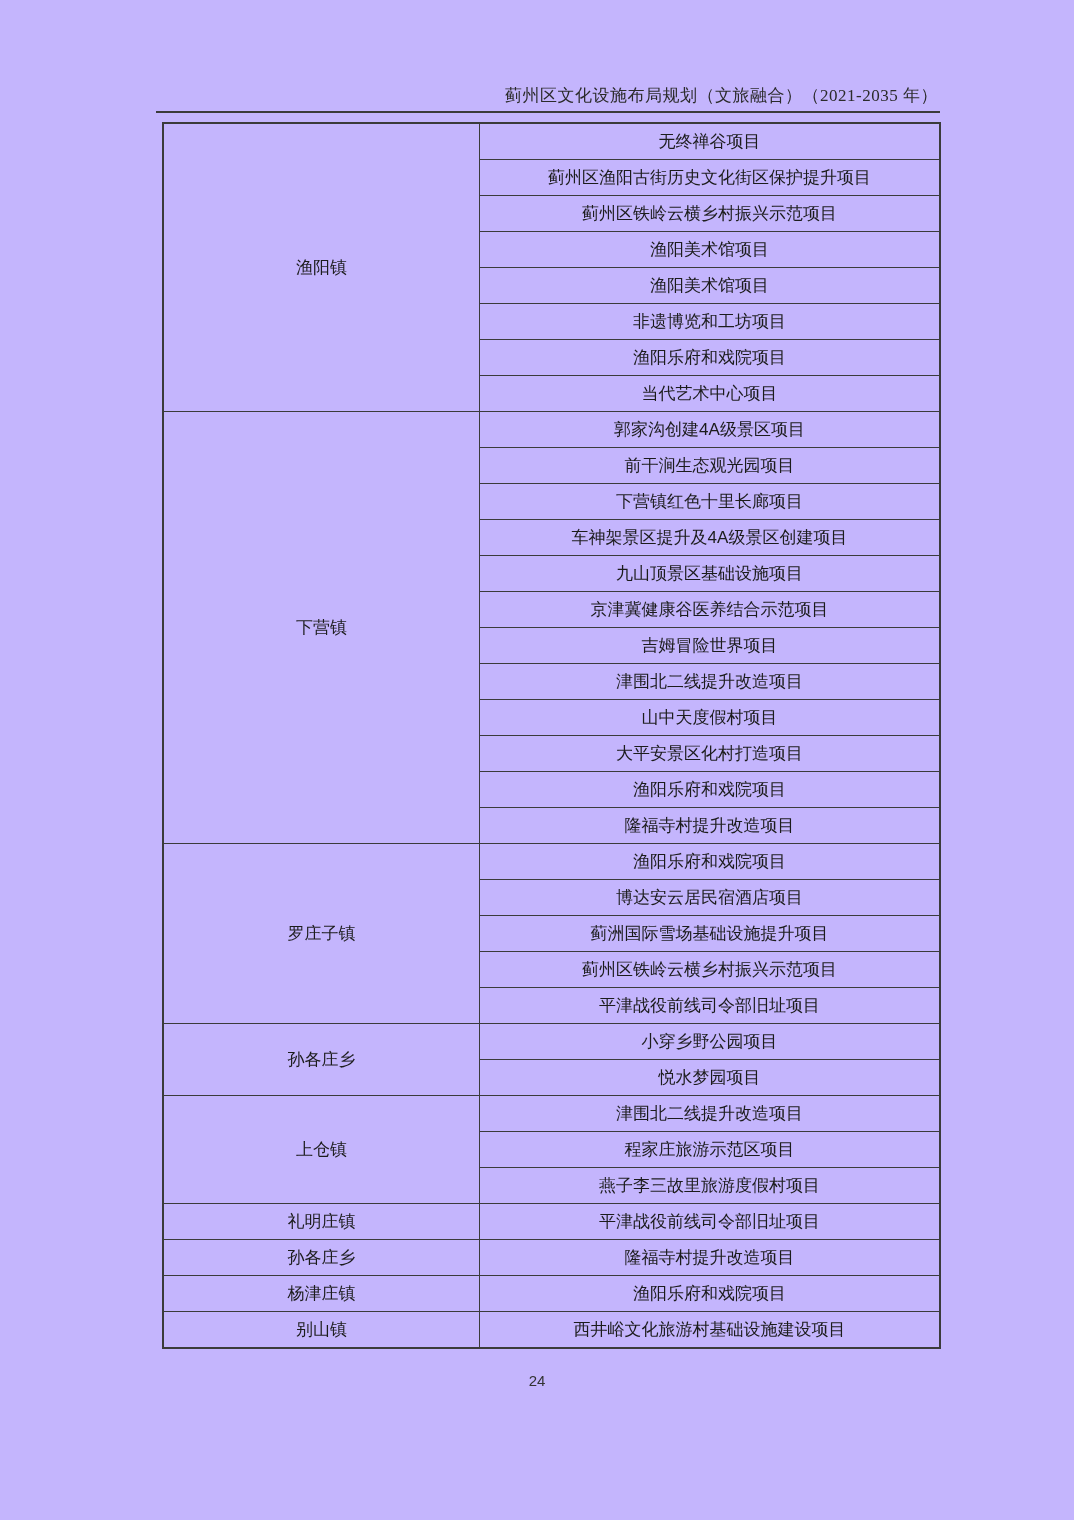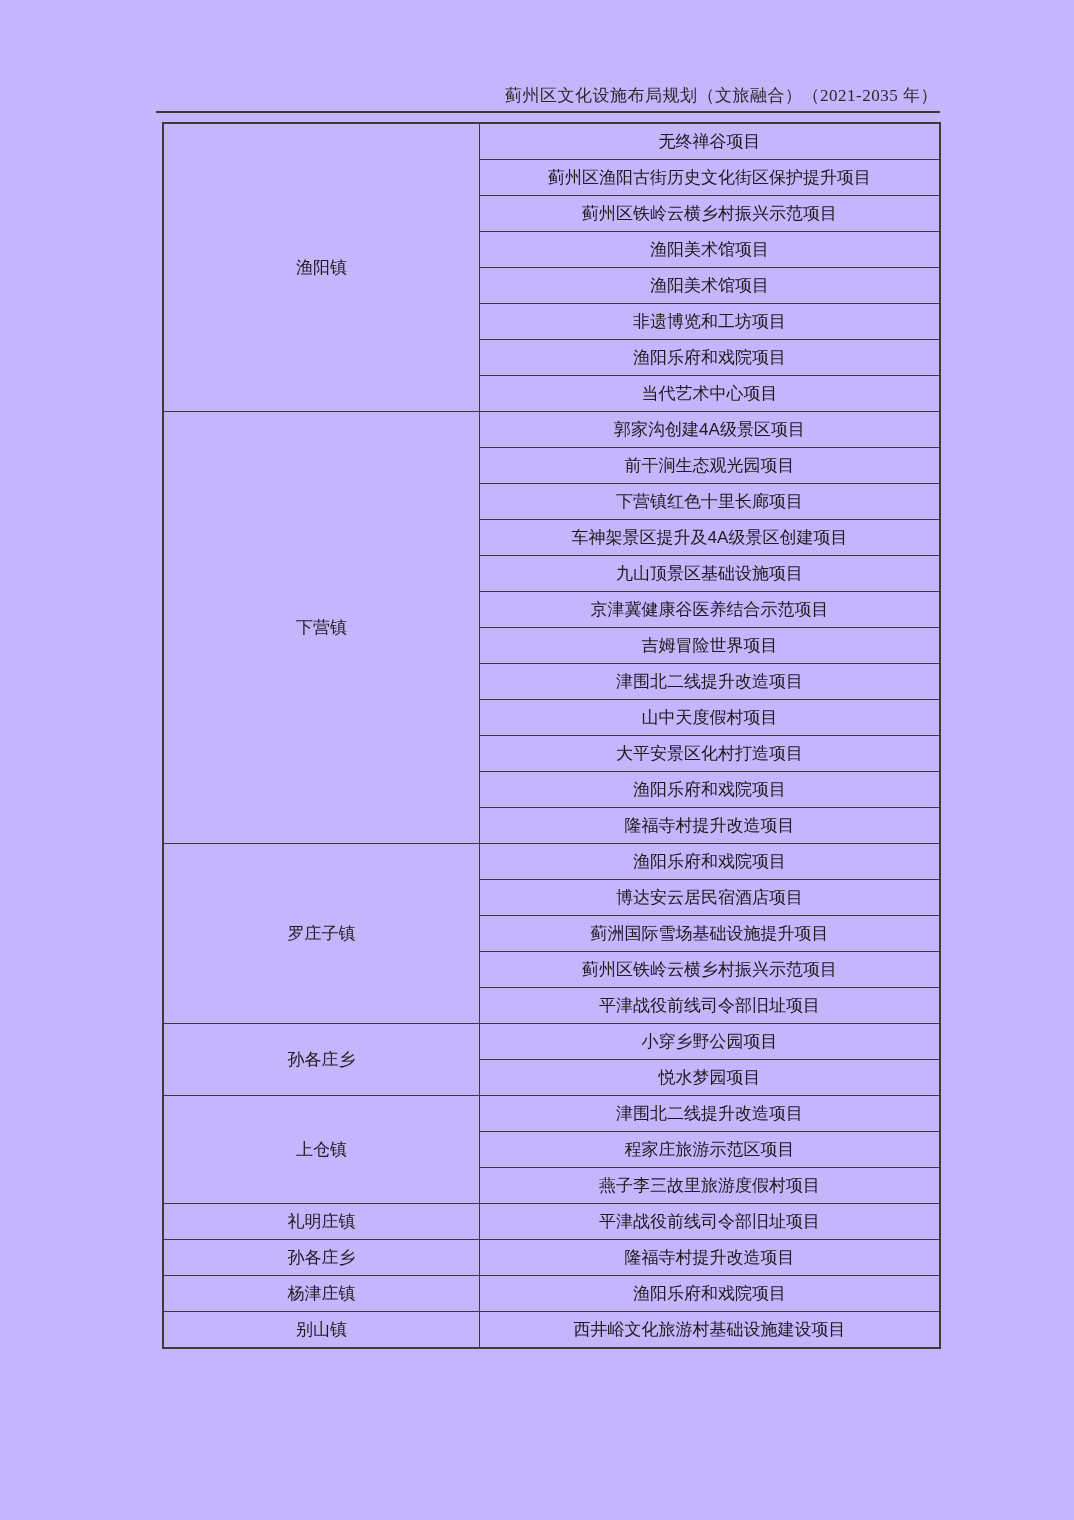--- a/index.html
+++ b/index.html
@@ -190,14 +190,15 @@
       </tr>
 
       <tr>
         <td class="town-cell">别山镇</td>
         <td class="project-cell">西井峪文化旅游村基础设施建设项目</td>
       </tr>
 
     </tbody>
   </table>
 
+  <div class="footer-page-number">24</div>
 
 </div>
 
 </body></html>

